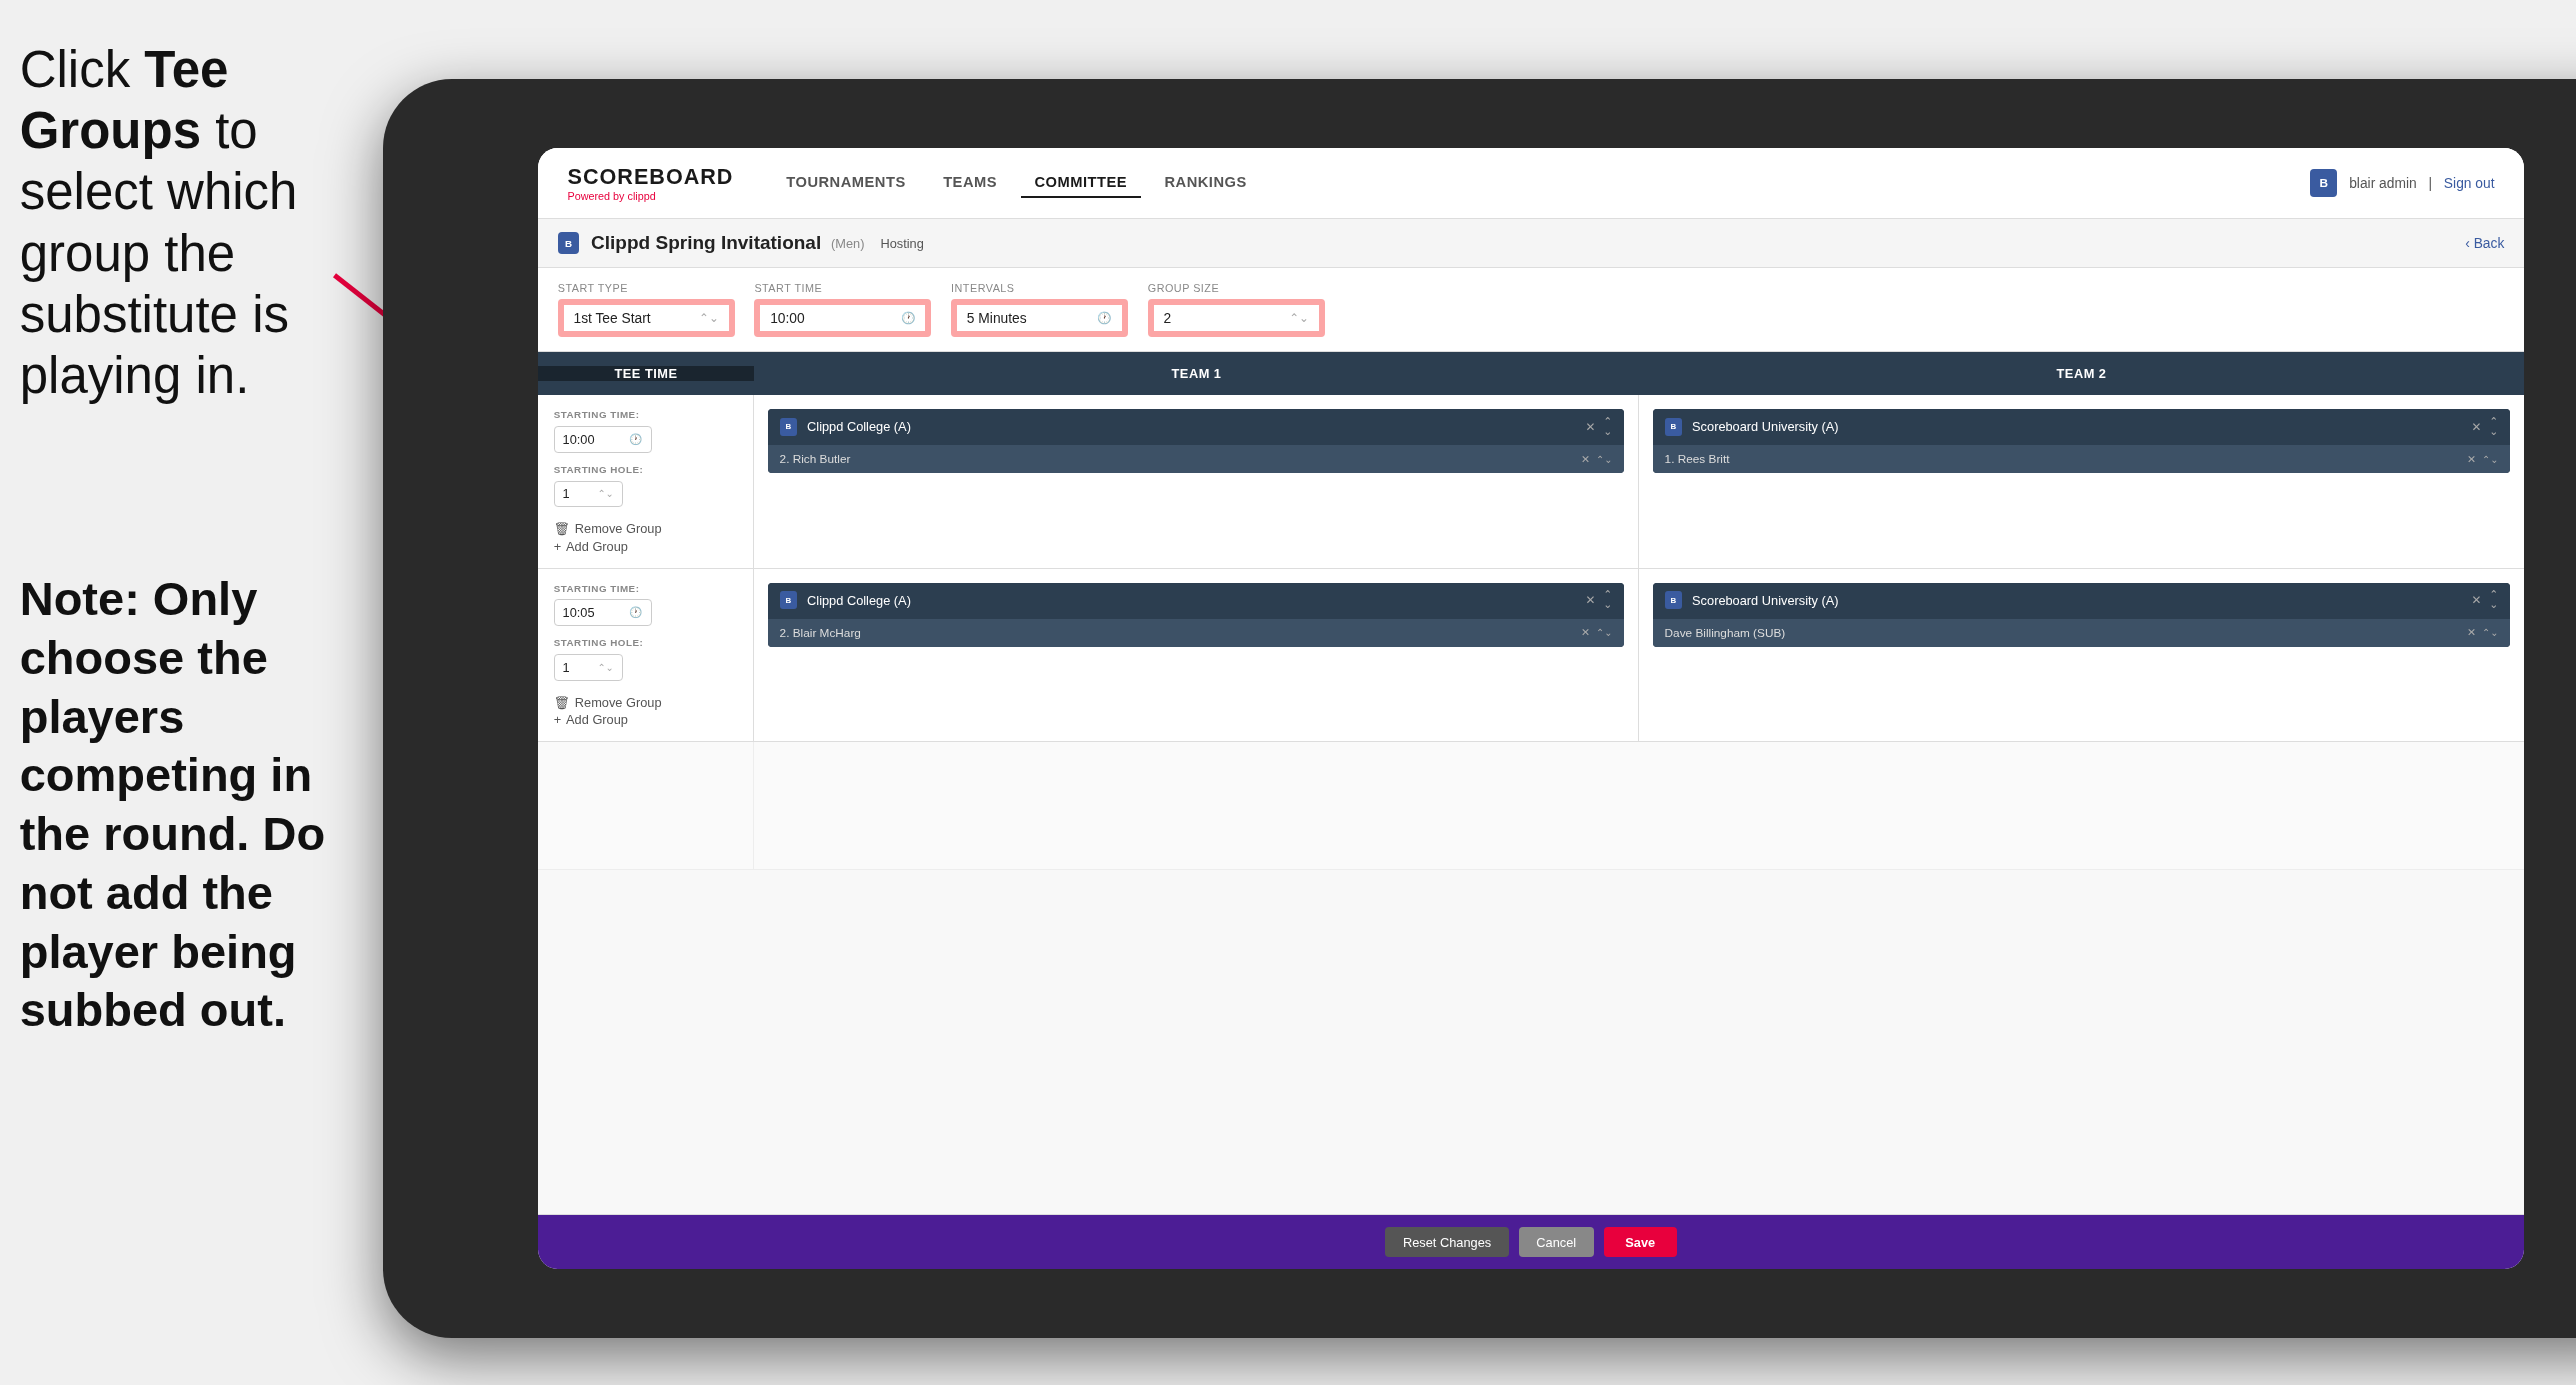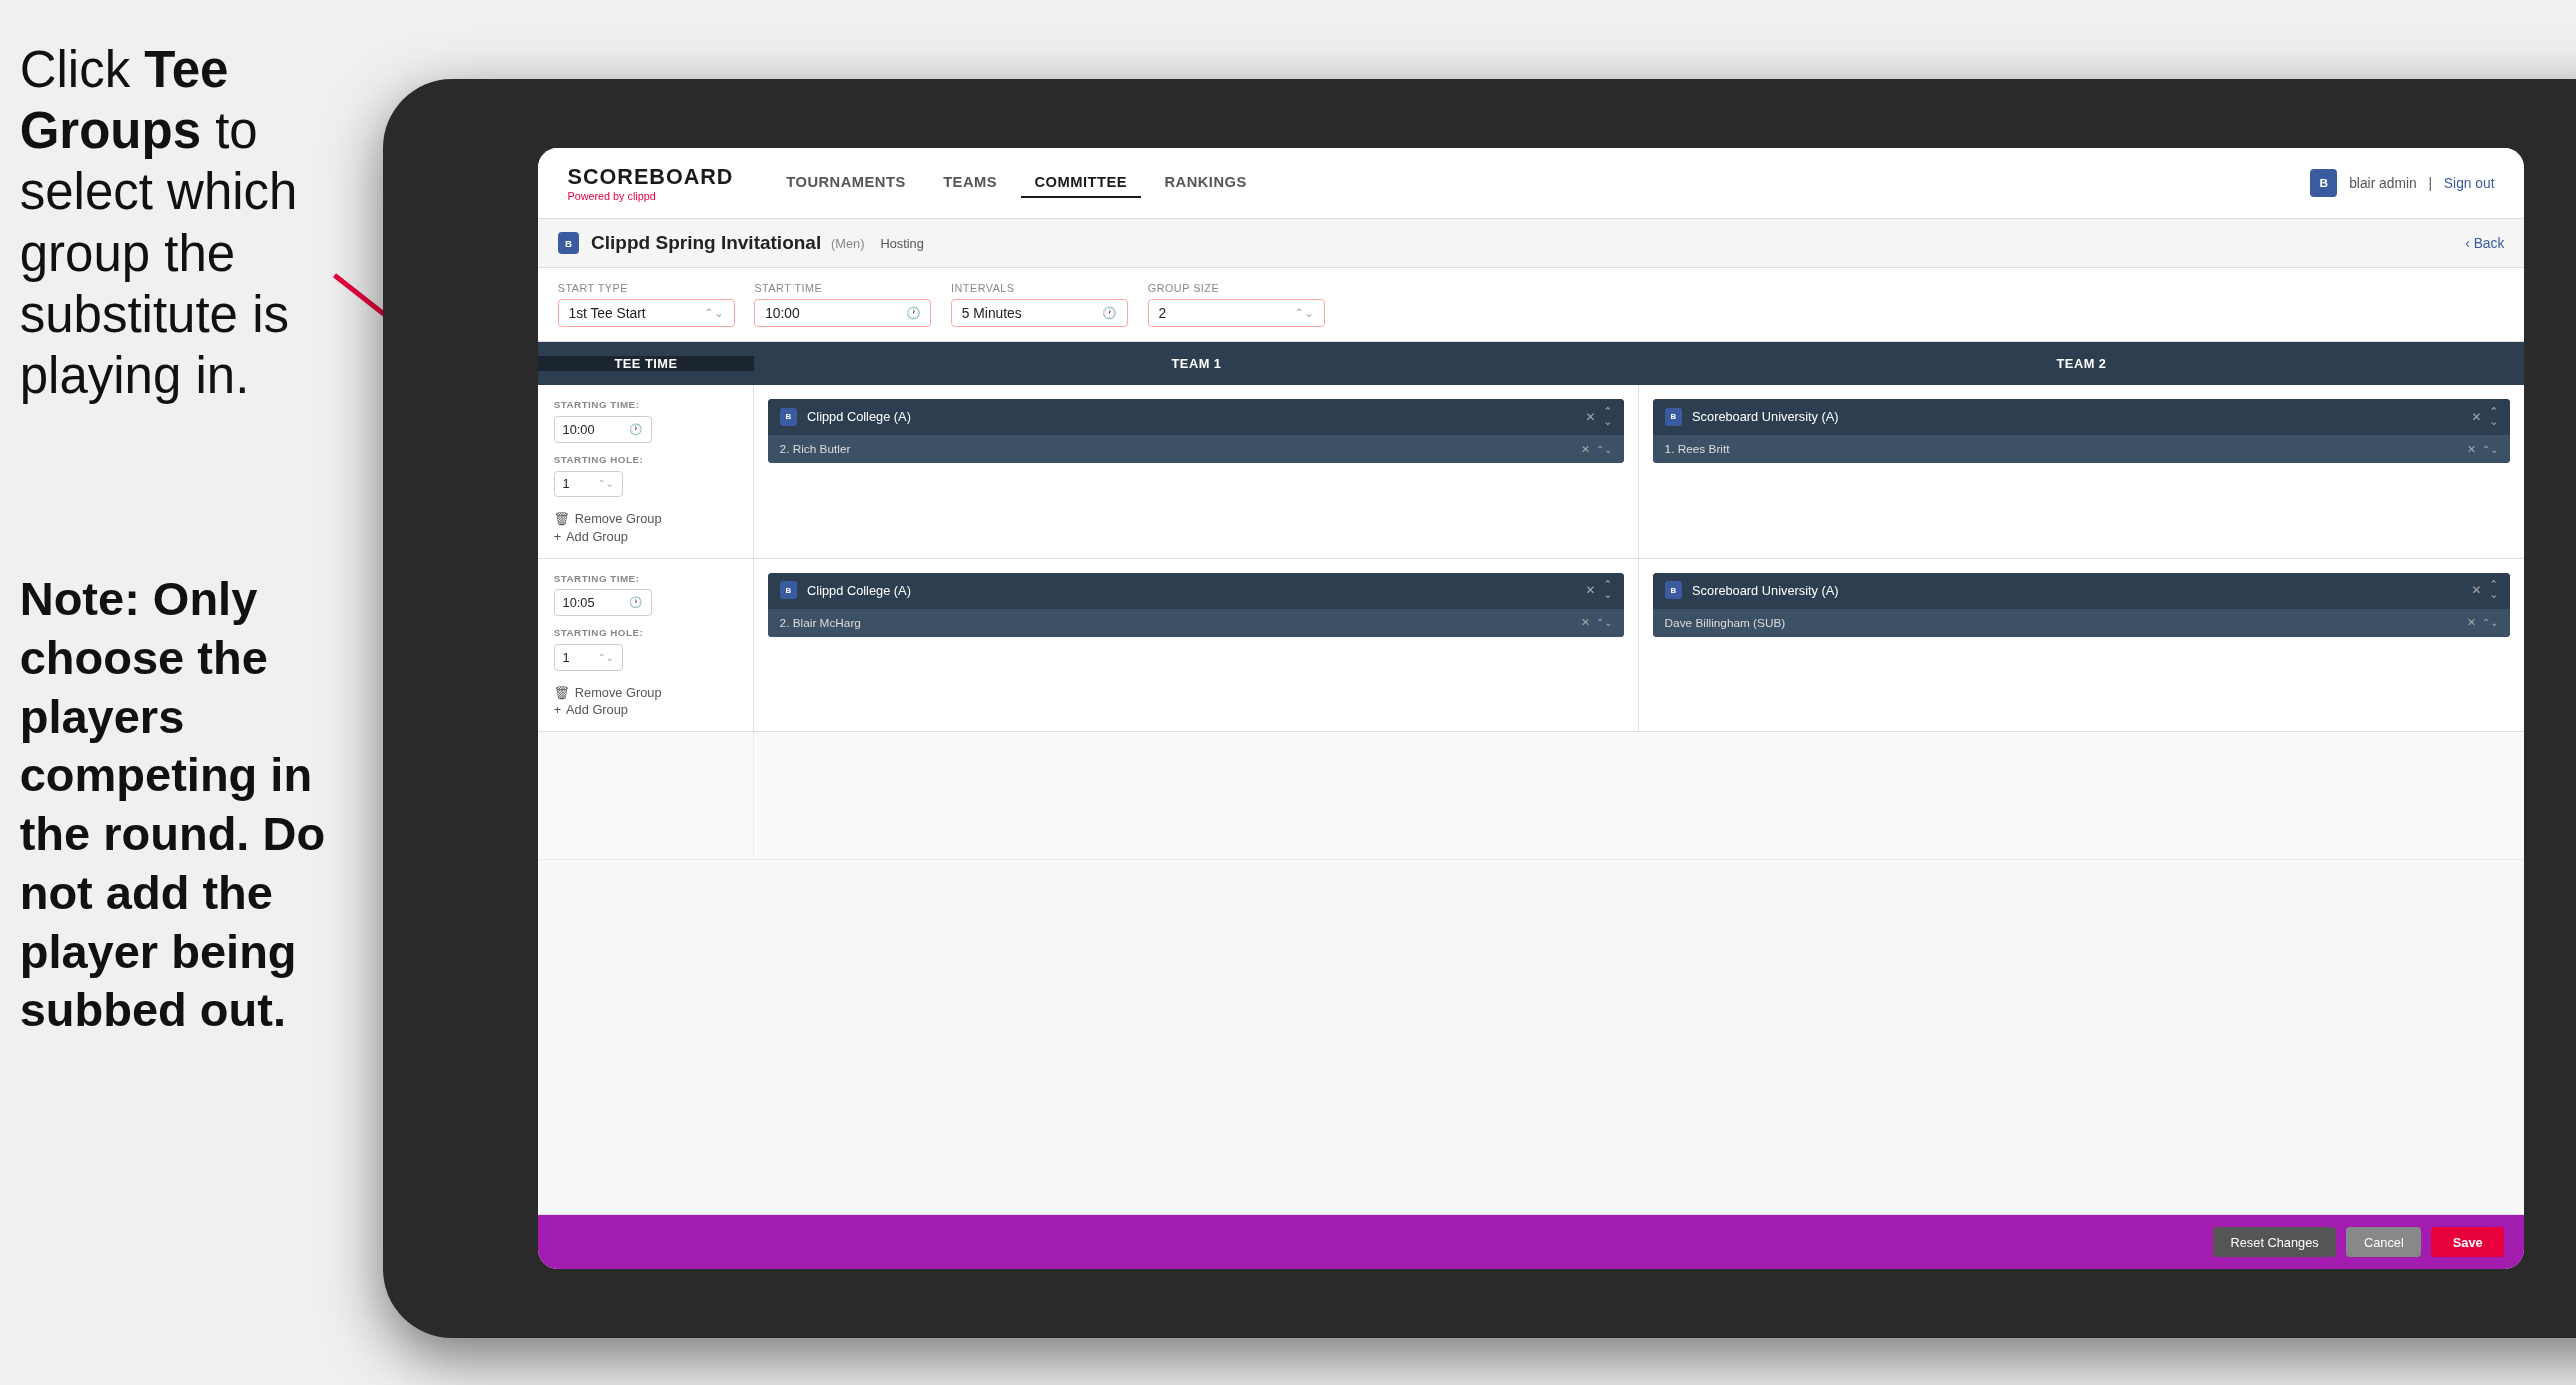--- a/index.html
+++ b/index.html
@@ -202,21 +202,21 @@
     }
     .settings-label {
       font-size: 10.8px;
       color: #888;
       text-transform: uppercase;
       letter-spacing: 0.5px;
     }
     .settings-input {
       display: flex;
       align-items: center;
-      border: 1px solid #fca5a5;
+      border: 6px solid #fca5a5;
       border-radius: 3.9px;
       padding: 5.9px 9.8px;
       font-size: 13.8px;
       color: #222;
       background: #fff;
       gap: 7.9px;
     }
     .settings-input-arrow {
       margin-left: auto;
       color: #aaa;
@@ -401,26 +401,26 @@
       font-size: 10.8px;
       cursor: pointer;
     }
     .player-arrows {
       color: #aaa;
       font-size: 9.8px;
     }
 
     
     .footer {
-      background: #a21caf;
+      background: #4c1d95;
       border-top: 1px solid #ddd;
       height: 55px;
       display: flex;
       align-items: center;
-      justify-content: flex-end;
+      justify-content: center;
       padding: 0 19.7px;
       gap: 9.8px;
       flex-shrink: 0;
     }
     .btn-reset {
       padding: 7.9px 17.7px;
       background: #555;
       color: #fff;
       border: none;
       border-radius: 3.9px;

